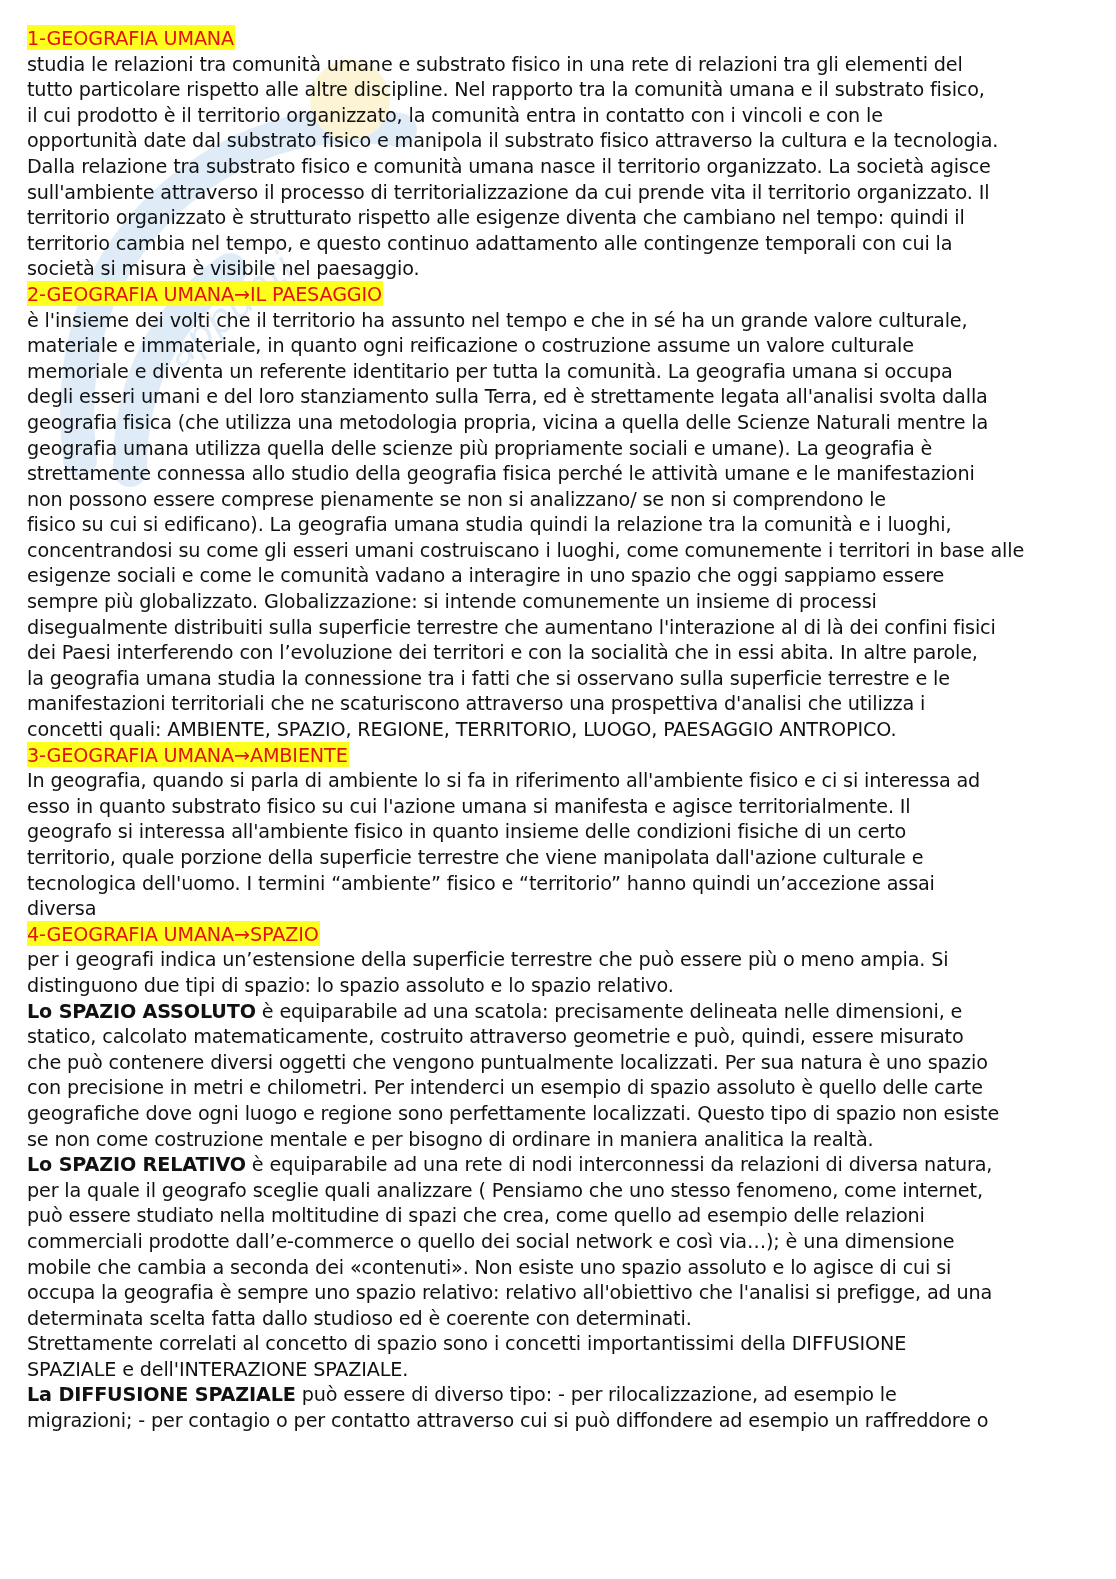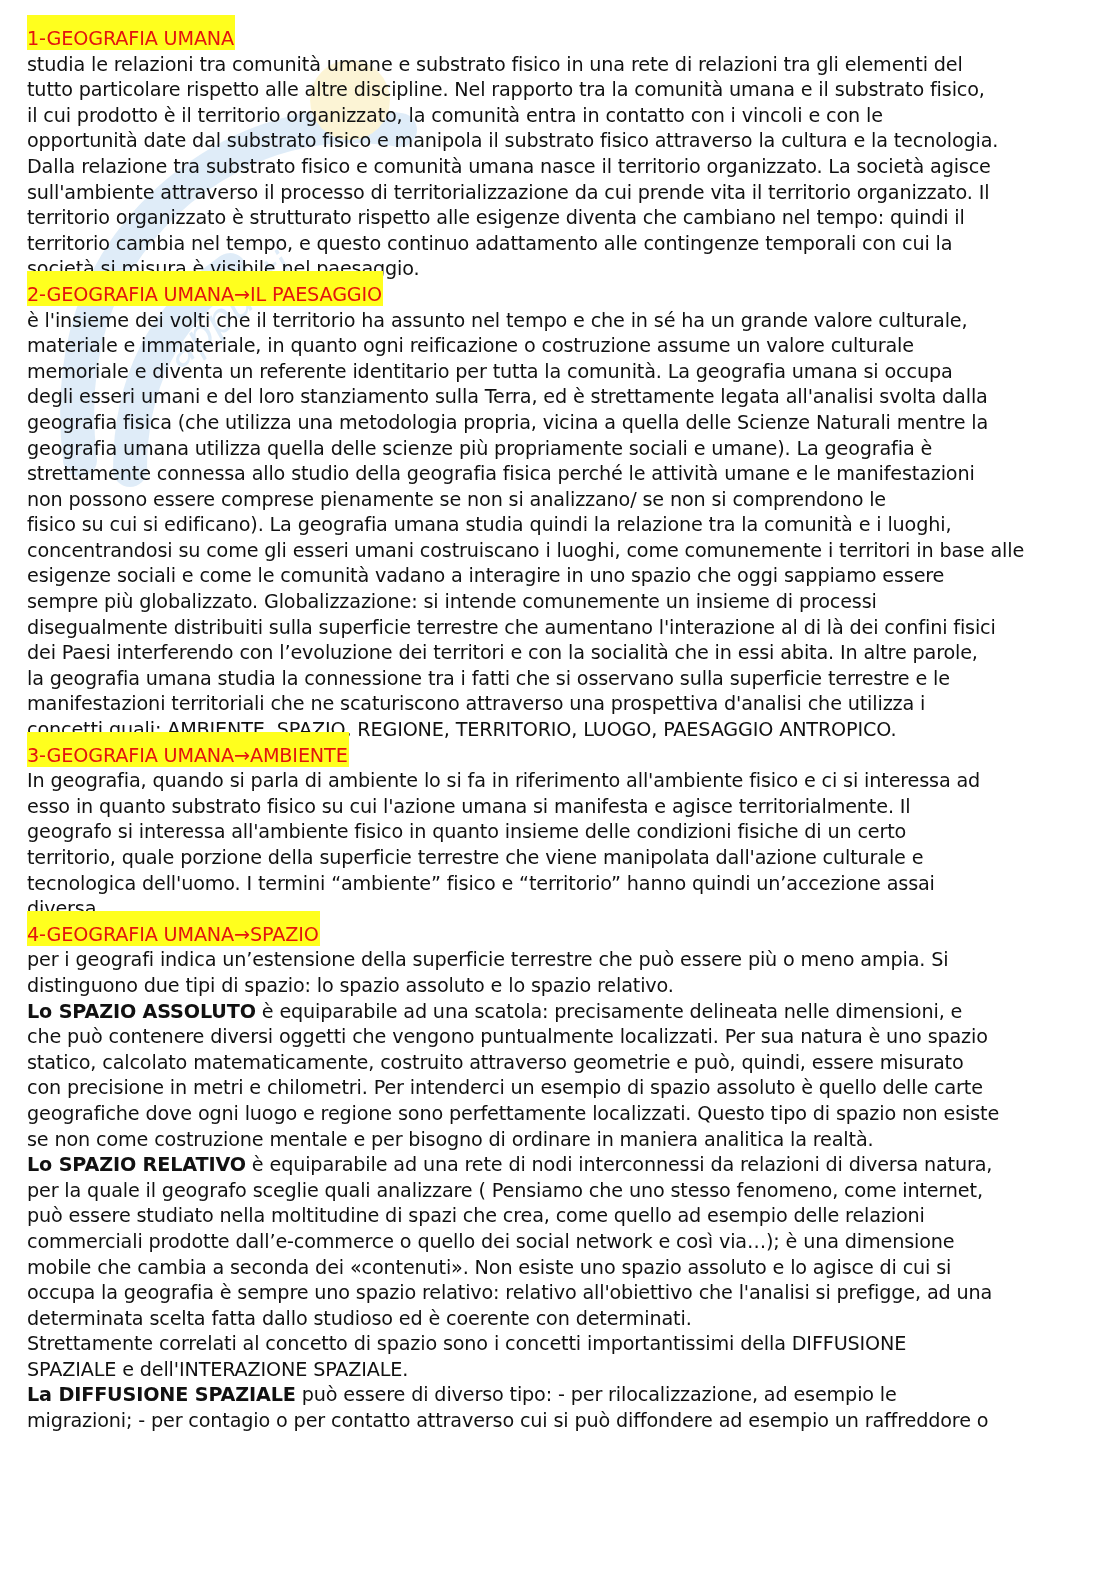--- a/index.html
+++ b/index.html
@@ -11,21 +11,21 @@
     position: absolute; left: 20px; top: 40px; width: 470px; height: 450px;
     pointer-events: none; z-index: 0; opacity: 0.16;
   }
   .page {
     position: absolute; left: 27px; top: 26px; width: 1070px; z-index: 1;
     font-size: 19.2px; line-height: 25.6px; color: #111111;
     letter-spacing: -0.15px;
   }
   .line { white-space: pre; display: block; height: 25.6px; }
   .heading { color: #e3140f; }
-  .heading .hl { background: #ffff1e; padding: 12px 1px 0 0; }
+  .heading .hl { background: #ffff1e; padding: 2px 1px 0 0; }
   b { font-weight: bold; }
 </style>
 </head>
 <body>
 
 <svg class="watermark" viewBox="0 0 470 450">
   <g fill="none" stroke="#3d8fd6" stroke-width="34" stroke-linecap="round">
     <path d="M60 420 Q40 250 160 150 Q260 70 380 90"></path>
     <path d="M110 430 Q110 300 210 230"></path>
   </g>
@@ -73,22 +73,22 @@
   <div class="line">geografo si interessa all'ambiente fisico in quanto insieme delle condizioni fisiche di un certo</div>
   <div class="line">territorio, quale porzione della superficie terrestre che viene manipolata dall'azione culturale e</div>
   <div class="line">tecnologica dell'uomo. I termini “ambiente” fisico e “territorio” hanno quindi un’accezione assai</div>
   <div class="line">diversa</div>
 
   <div class="line heading"><span class="hl">4-GEOGRAFIA UMANA→SPAZIO</span></div>
   <div class="line">per i geografi indica un’estensione della superficie terrestre che può essere più o meno ampia. Si</div>
   <div class="line">distinguono due tipi di spazio: lo spazio assoluto e lo spazio relativo.</div>
 
   <div class="line"><b>Lo SPAZIO ASSOLUTO</b><span> è equiparabile ad una scatola: precisamente delineata nelle dimensioni, e</span></div>
+  <div class="line">statico, calcolato matematicamente, costruito attraverso geometrie e può, quindi, essere misurato</div>
   <div class="line">che può contenere diversi oggetti che vengono puntualmente localizzati. Per sua natura è uno spazio</div>
-  <div class="line">statico, calcolato matematicamente, costruito attraverso geometrie e può, quindi, essere misurato</div>
   <div class="line">con precisione in metri e chilometri. Per intenderci un esempio di spazio assoluto è quello delle carte</div>
   <div class="line">geografiche dove ogni luogo e regione sono perfettamente localizzati. Questo tipo di spazio non esiste</div>
   <div class="line">se non come costruzione mentale e per bisogno di ordinare in maniera analitica la realtà.</div>
 
   <div class="line"><b>Lo SPAZIO RELATIVO</b><span> è equiparabile ad una rete di nodi interconnessi da relazioni di diversa natura,</span></div>
   <div class="line">per la quale il geografo sceglie quali analizzare ( Pensiamo che uno stesso fenomeno, come internet,</div>
   <div class="line">può essere studiato nella moltitudine di spazi che crea, come quello ad esempio delle relazioni</div>
   <div class="line">commerciali prodotte dall’e-commerce o quello dei social network e così via…); è una dimensione</div>
   <div class="line">mobile che cambia a seconda dei «contenuti». Non esiste uno spazio assoluto e lo agisce di cui si</div>
   <div class="line">occupa la geografia è sempre uno spazio relativo: relativo all'obiettivo che l'analisi si prefigge, ad una</div>

